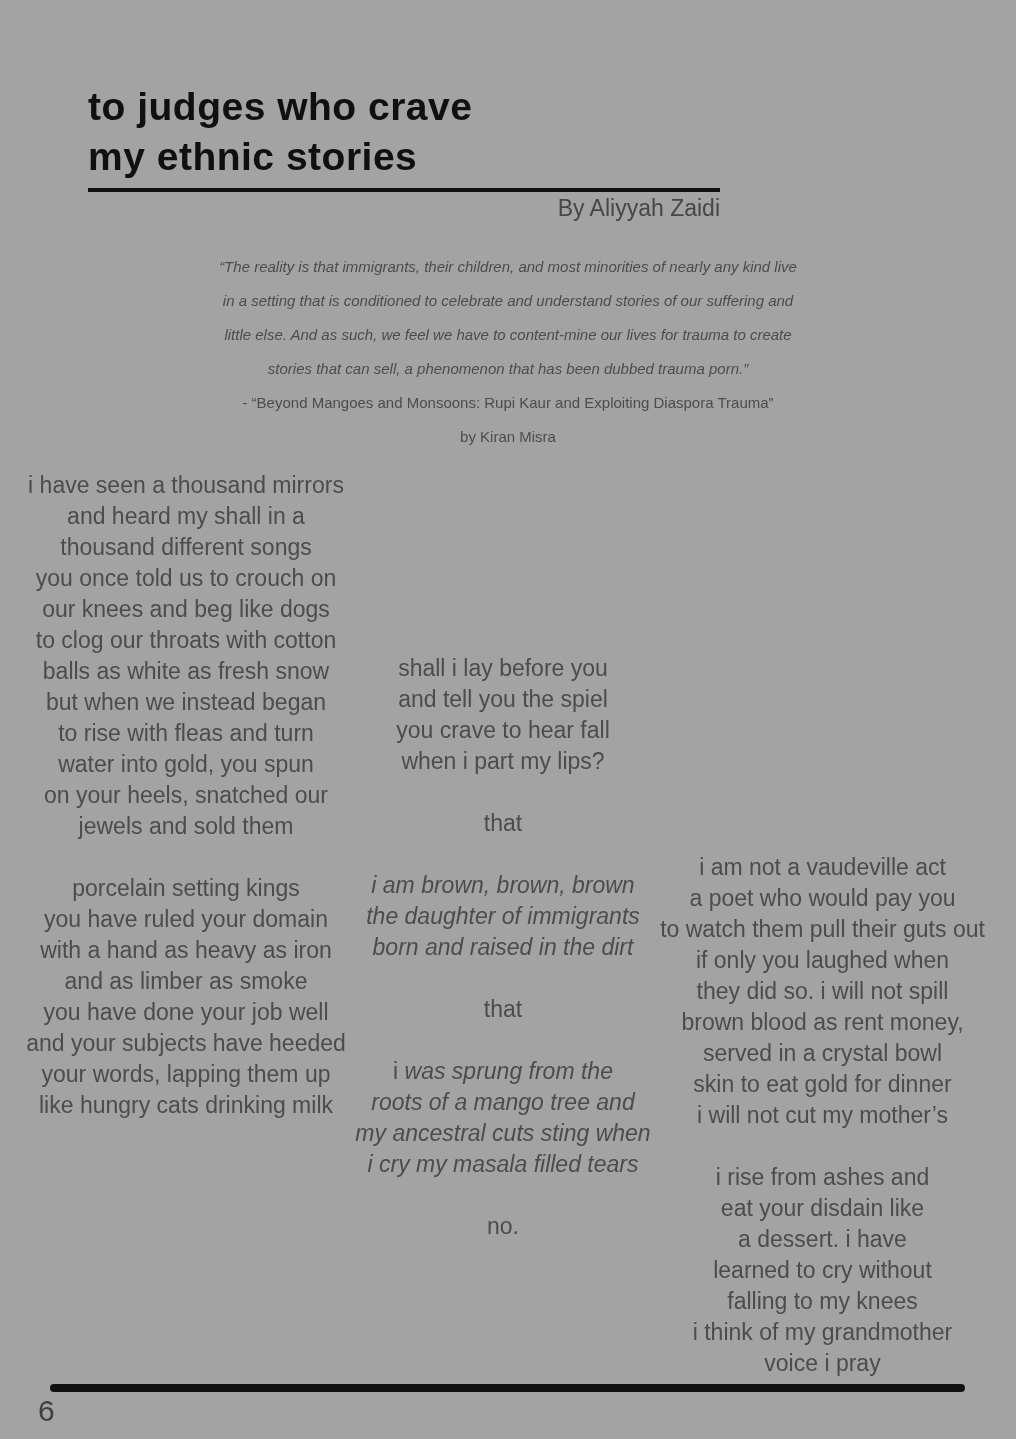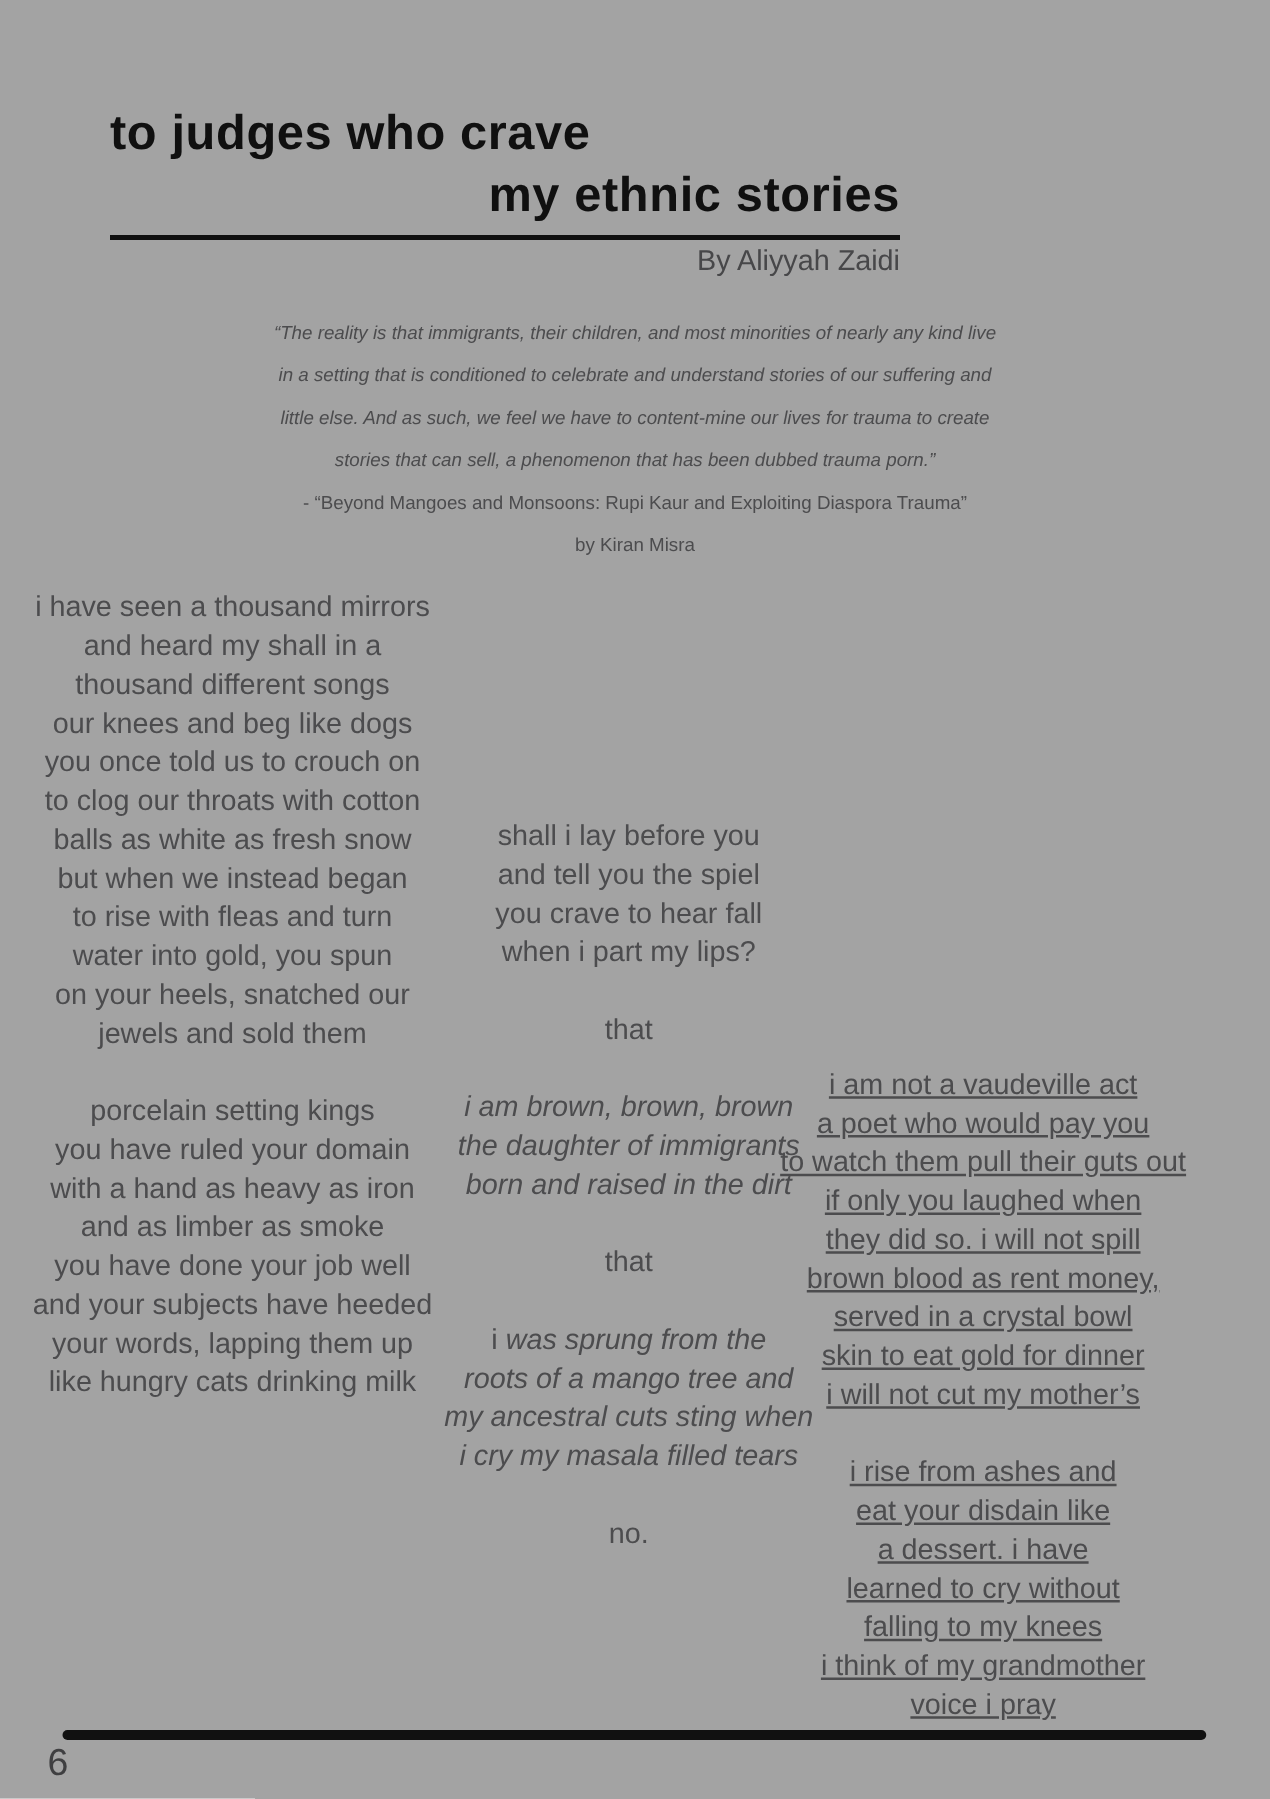--- a/index.html
+++ b/index.html
@@ -25,21 +25,21 @@
     width: 632px;
   }
   .title-line {
     font-weight: 700;
     color: #101010;
     font-size: 39px;
     line-height: 50px;
     letter-spacing: 0.5px;
   }
   .title-line.l1 { text-align: left; }
-  .title-line.l2 { text-align: right; }
+  .title-line.l2 { text-align: left; }
   .title-rule {
     margin-top: 6px;
     width: 100%;
     height: 4px;
     background: #101010;
   }
   .byline {
     margin-top: 3px;
     text-align: right;
     font-size: 23px;
@@ -66,21 +66,21 @@
   .poem-col {
     position: absolute;
     text-align: center;
     font-size: 23px;
     line-height: 31px;
     font-weight: 300;
     color: #4c4c4e;
   }
   .col-left   { left: 20px;  top: 470px; width: 332px; }
   .col-middle { left: 352px; top: 653px; width: 302px; }
-  .col-right  { left: 614px; top: 852px; width: 345px; text-decoration: underline; }
+  .col-right  { left: 650px; top: 852px; width: 345px; }
   .stanza { margin: 0 0 31px 0; }
   .stanza:last-child { margin-bottom: 0; }
   .stanza.italic { font-style: italic; }
 
   
   .footer-rule {
     position: absolute;
     left: 50px;
     top: 1384px;
     width: 915px;
@@ -117,22 +117,22 @@
     <div class="attr-line">- “Beyond Mangoes and Monsoons: Rupi Kaur and Exploiting Diaspora Trauma”</div>
     <div class="attr-line">by Kiran Misra</div>
   </div>
 
   <div id="poem-columns">
       <div class="poem-col col-left">
         <div class="stanza">
           <div class="poem-line">i have seen a thousand mirrors</div>
           <div class="poem-line">and heard my shall in a</div>
           <div class="poem-line">thousand different songs</div>
+          <div class="poem-line">you once told us to crouch on</div>
           <div class="poem-line">our knees and beg like dogs</div>
-          <div class="poem-line">you once told us to crouch on</div>
           <div class="poem-line">to clog our throats with cotton</div>
           <div class="poem-line">balls as white as fresh snow</div>
           <div class="poem-line">but when we instead began</div>
           <div class="poem-line">to rise with fleas and turn</div>
           <div class="poem-line">water into gold, you spun</div>
           <div class="poem-line">on your heels, snatched our</div>
           <div class="poem-line">jewels and sold them</div>
         </div>
         <div class="stanza">
           <div class="poem-line">porcelain setting kings</div>

